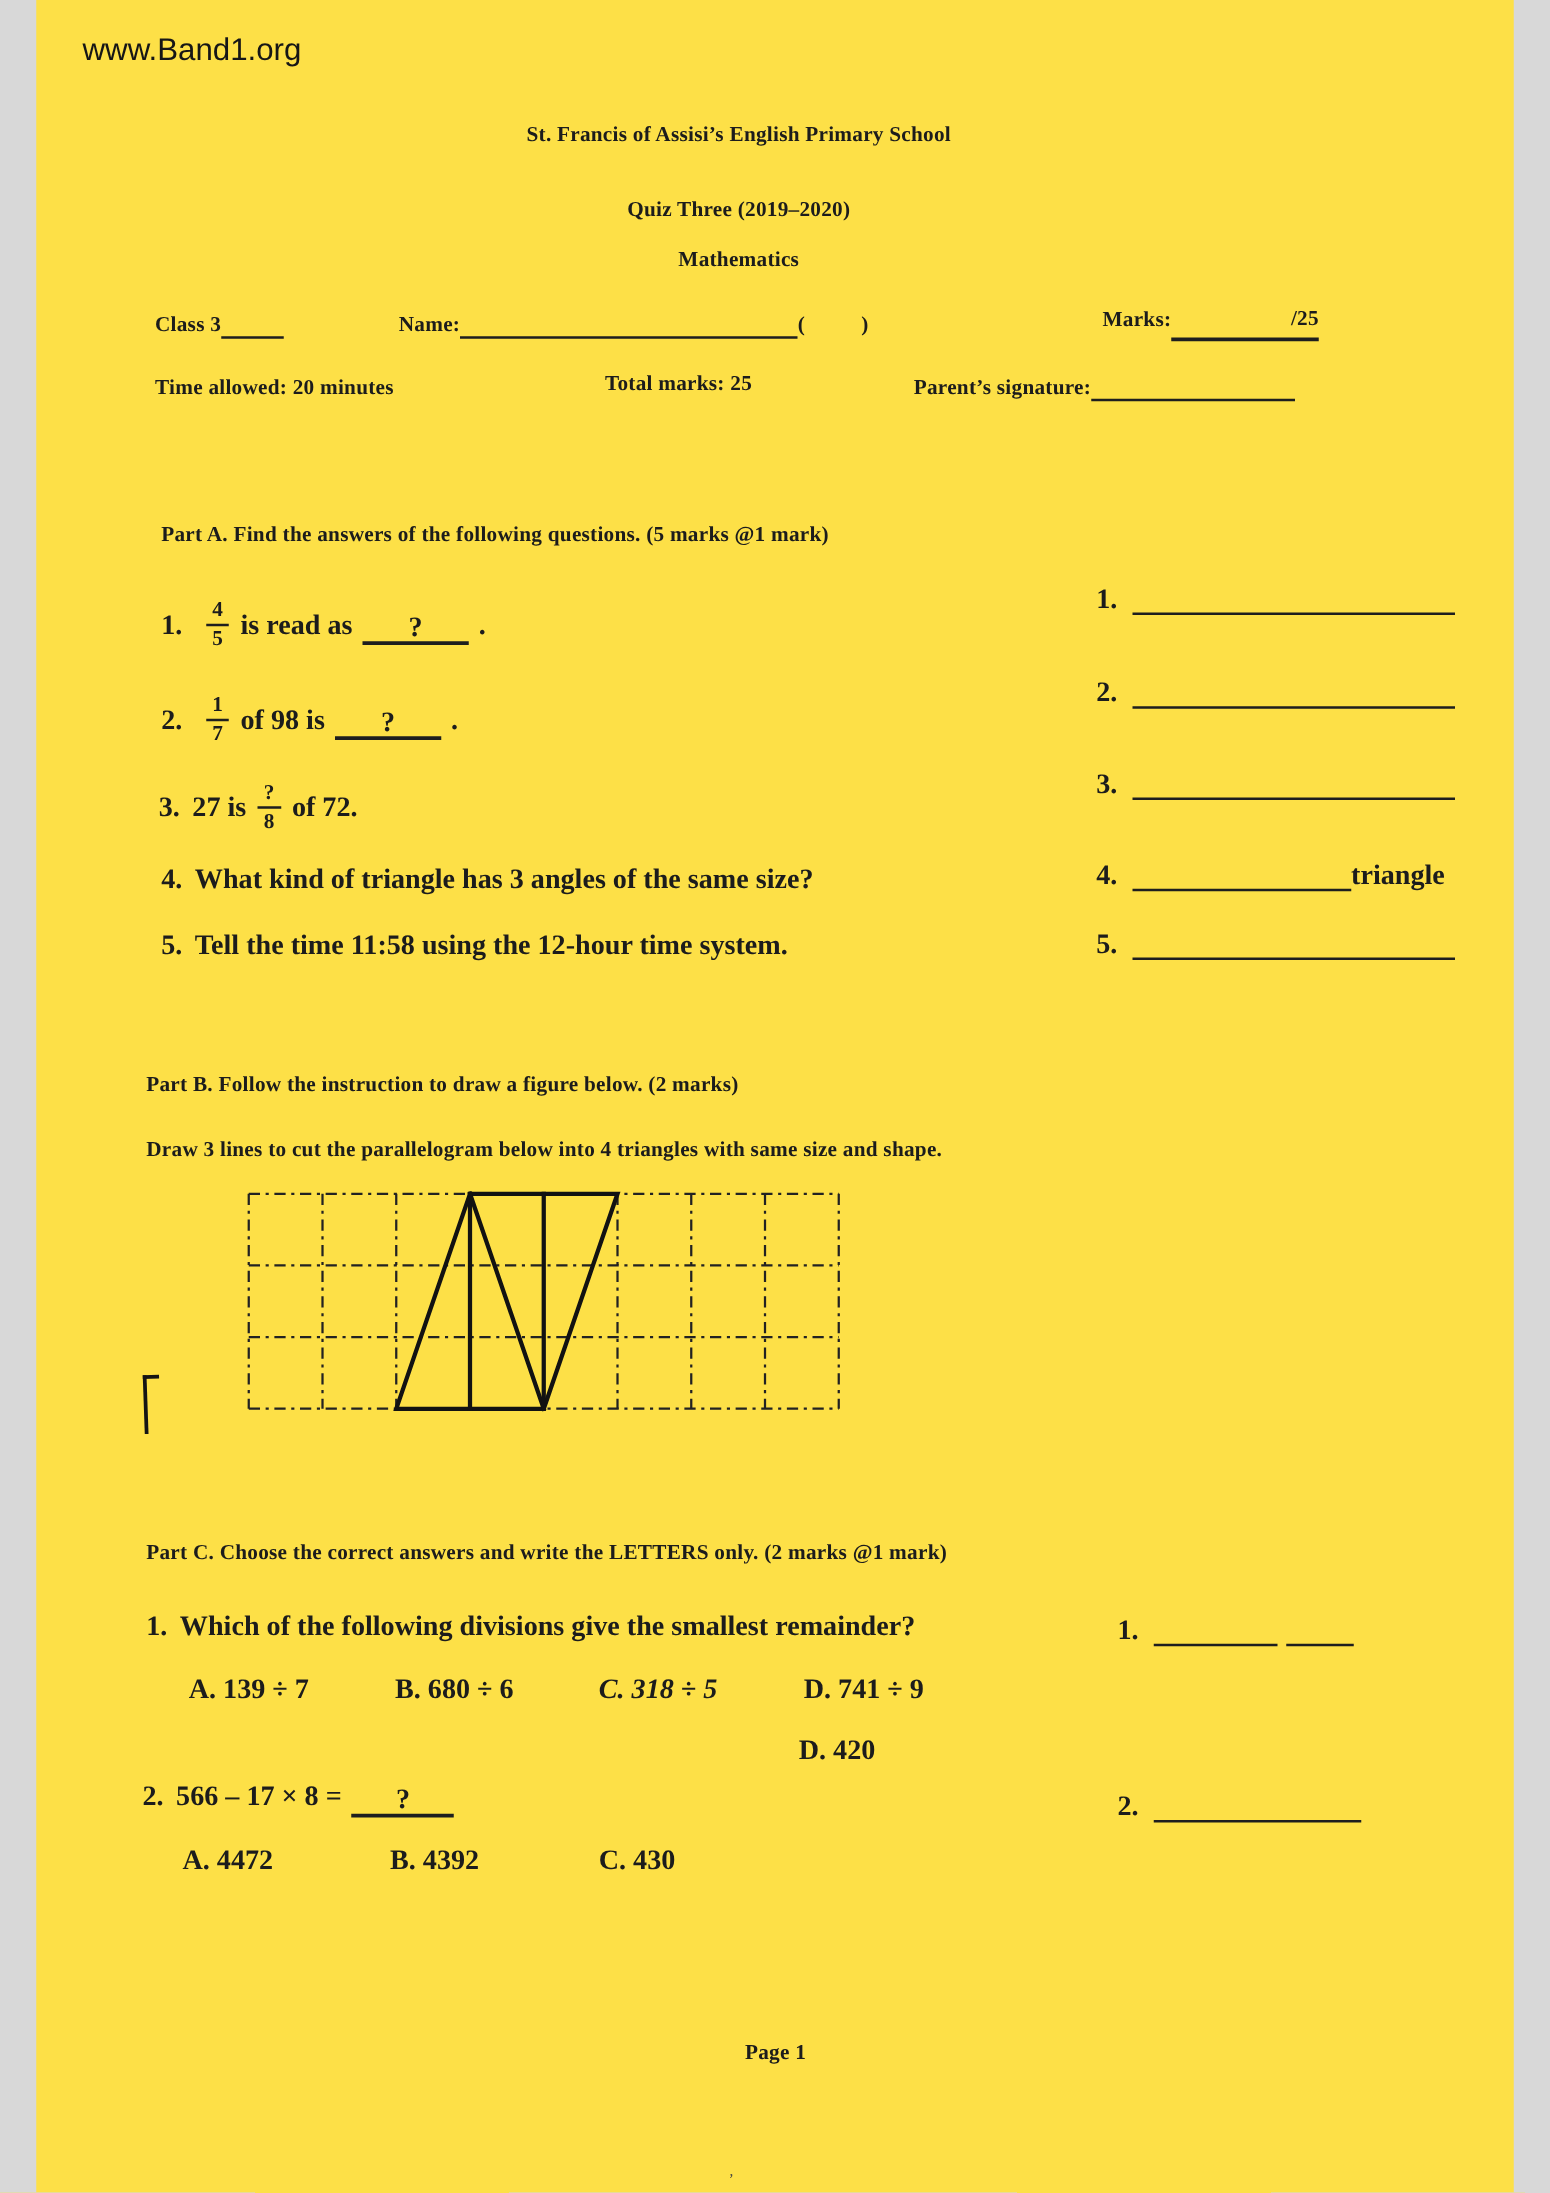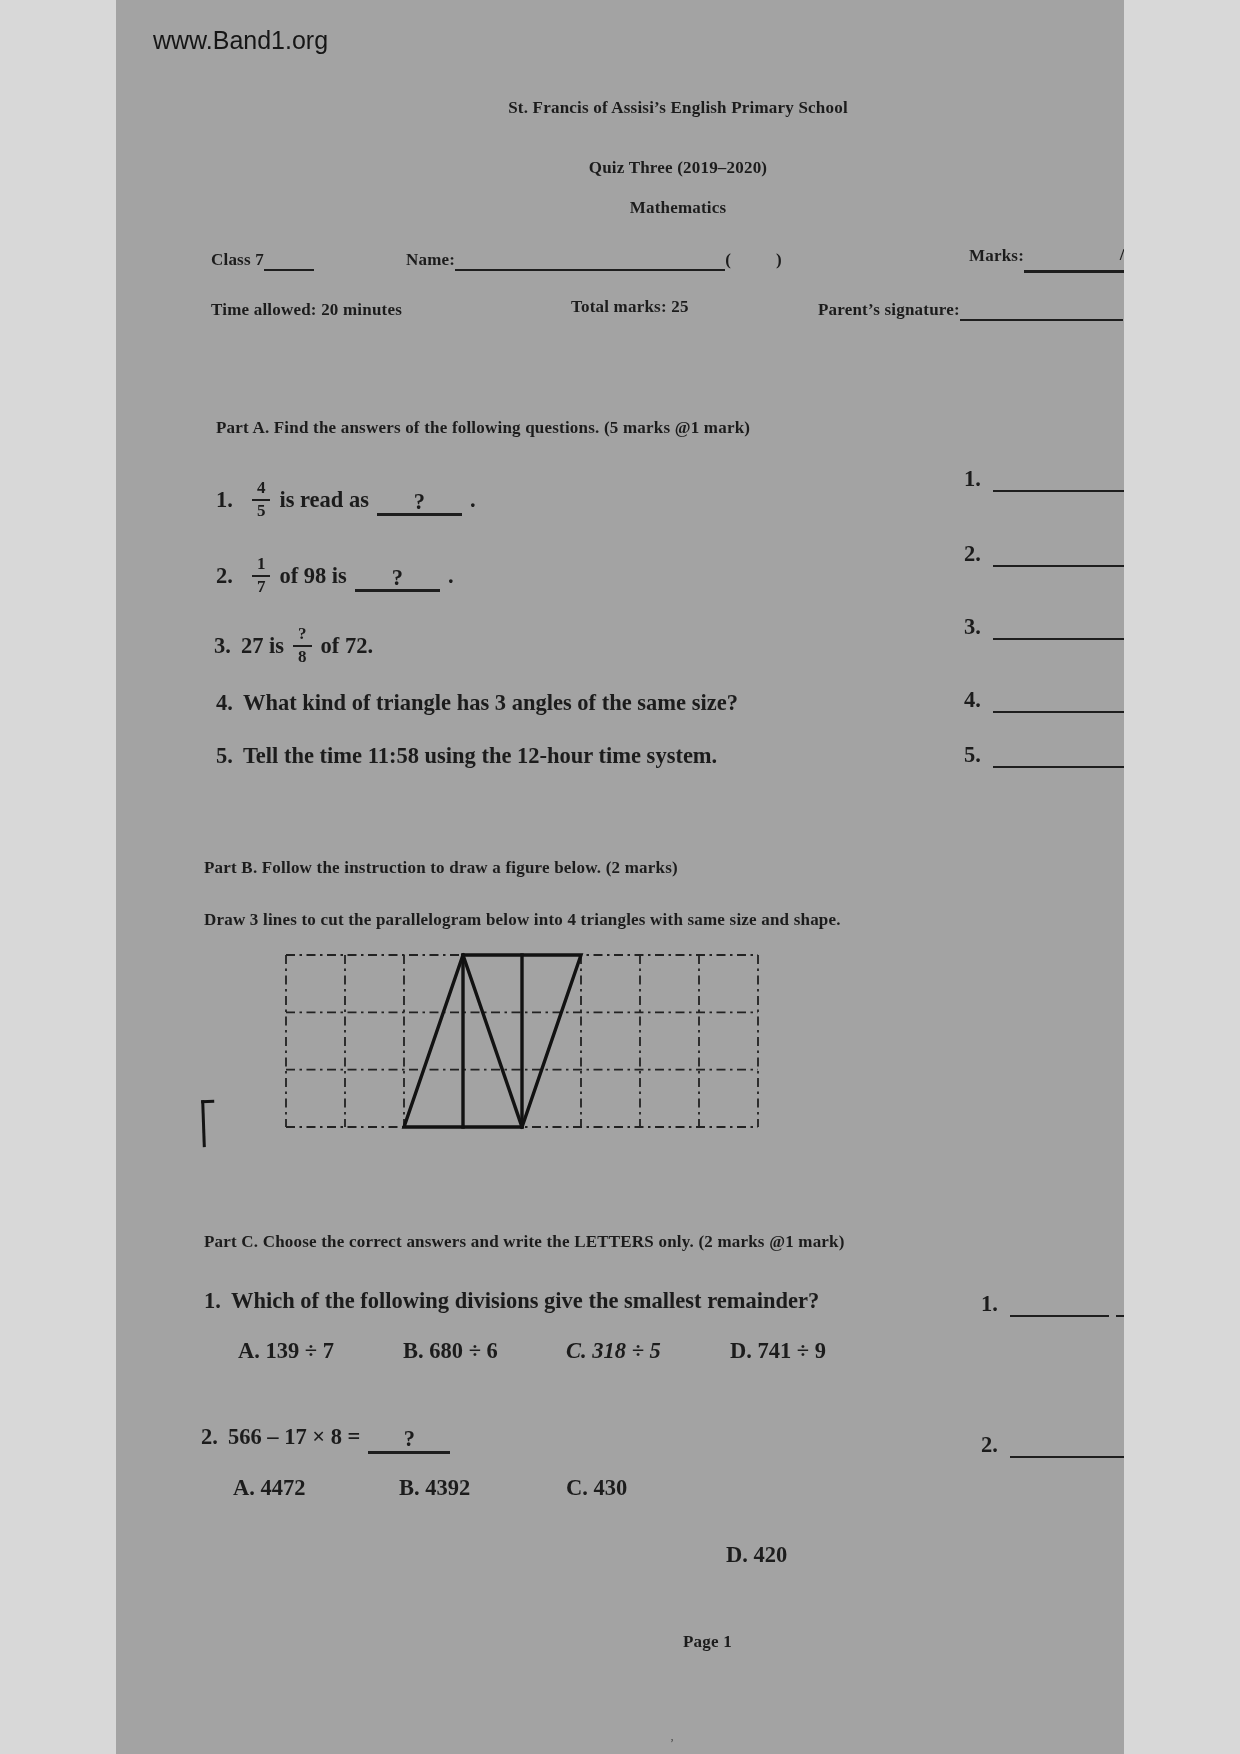--- a/index.html
+++ b/index.html
@@ -1,18 +1,18 @@
 <!DOCTYPE html>
 <html><head>
 <meta charset="utf-8">
 <style>
   html,body{margin:0;padding:0;background:#d8d8d8;}
   .page{
-    position:relative;width:1008px;height:1754px;margin:0 auto;
-    background:#a3a3a3;overflow:hidden;
+    position:relative;width:1182px;height:1754px;margin:0 auto;
+    background:#fde047;overflow:hidden;
     font-family:"Liberation Serif",serif;color:#1c1c1c;
   }
   .abs{position:absolute;}
   .t{font-size:17px;font-weight:bold;white-space:nowrap;letter-spacing:.2px;}
   .center-band{left:0;width:1124px;text-align:center;}
   .sans{font-family:"Liberation Sans",sans-serif;font-weight:400;font-size:25px;color:#161616;}
   .ul{display:inline-block;border-bottom:2.6px solid #1e1e1e;transform:translateY(6px);}
   .frac{display:inline-flex;flex-direction:column;align-items:center;
         font-size:17px;font-weight:bold;line-height:1.1;margin:0 9px;}
   .frac .ft{border-bottom:2.2px solid #1e1e1e;padding:0 5px 1px;}
@@ -34,21 +34,21 @@
 
 <div class="page">
 
   <div class="abs sans" style="left:37px;top:26px;">www.Band1.org</div>
 
   <div class="abs t center-band" style="top:98px;">St. Francis of Assisi’s English Primary School</div>
   <div class="abs t center-band" style="top:148px;margin-top:10px;">Quiz Three (2019–2020)</div>
   <div class="abs t center-band" style="top:198px;">Mathematics</div>
 
   <div class="abs t" style="left:95px;top:250px;">
-    <span>Class 7</span><span class="ul" style="width:50px;"></span>
+    <span>Class 3</span><span class="ul" style="width:50px;"></span>
   </div>
   <div class="abs t" style="left:290px;top:250px;">
     <span>Name:</span><span class="ul" style="width:270px;"></span><span>(</span><span style="display:inline-block;width:45px;"></span><span>)</span>
   </div>
   <div class="abs t" style="left:853px;top:246px;">
     <span>Marks:</span><span class="ul" style="width:118px;border-bottom-width:3px;text-align:right;transform:translateY(4px);"><span style="display:inline-block;transform:translateY(-5px);margin-left:20px;">/25</span></span>
   </div>
 
   <div class="abs t" style="left:95px;top:300px;">Time allowed: 20 minutes</div>
   <div class="abs t" style="left:455px;top:297px;">Total marks: 25</div>
@@ -174,19 +174,19 @@
   </div>
   <div class="abs ansrow" style="left:865px;top:1432px;">
     <span class="num">2.</span>
     <span class="ul" style="width:166px;"></span>
   </div>
 
   <div>
     <span class="opt" style="left:117px;top:1475px;">A. 4472</span>
     <span class="opt" style="left:283px;top:1475px;">B. 4392</span>
     <span class="opt" style="left:450px;top:1475px;">C. 430</span>
-    <span class="opt" style="left:610px;top:1542px;text-align:center;">D. 420</span>
+    <span class="opt" style="left:610px;top:1387px;text-align:center;">D. 420</span>
   </div>
 
   <div class="abs t" style="left:567px;top:1632px;">Page 1</div>
   <div class="abs tick" style="left:554px;top:1736px;">’</div>
 
 </div>
 
 </body></html>

